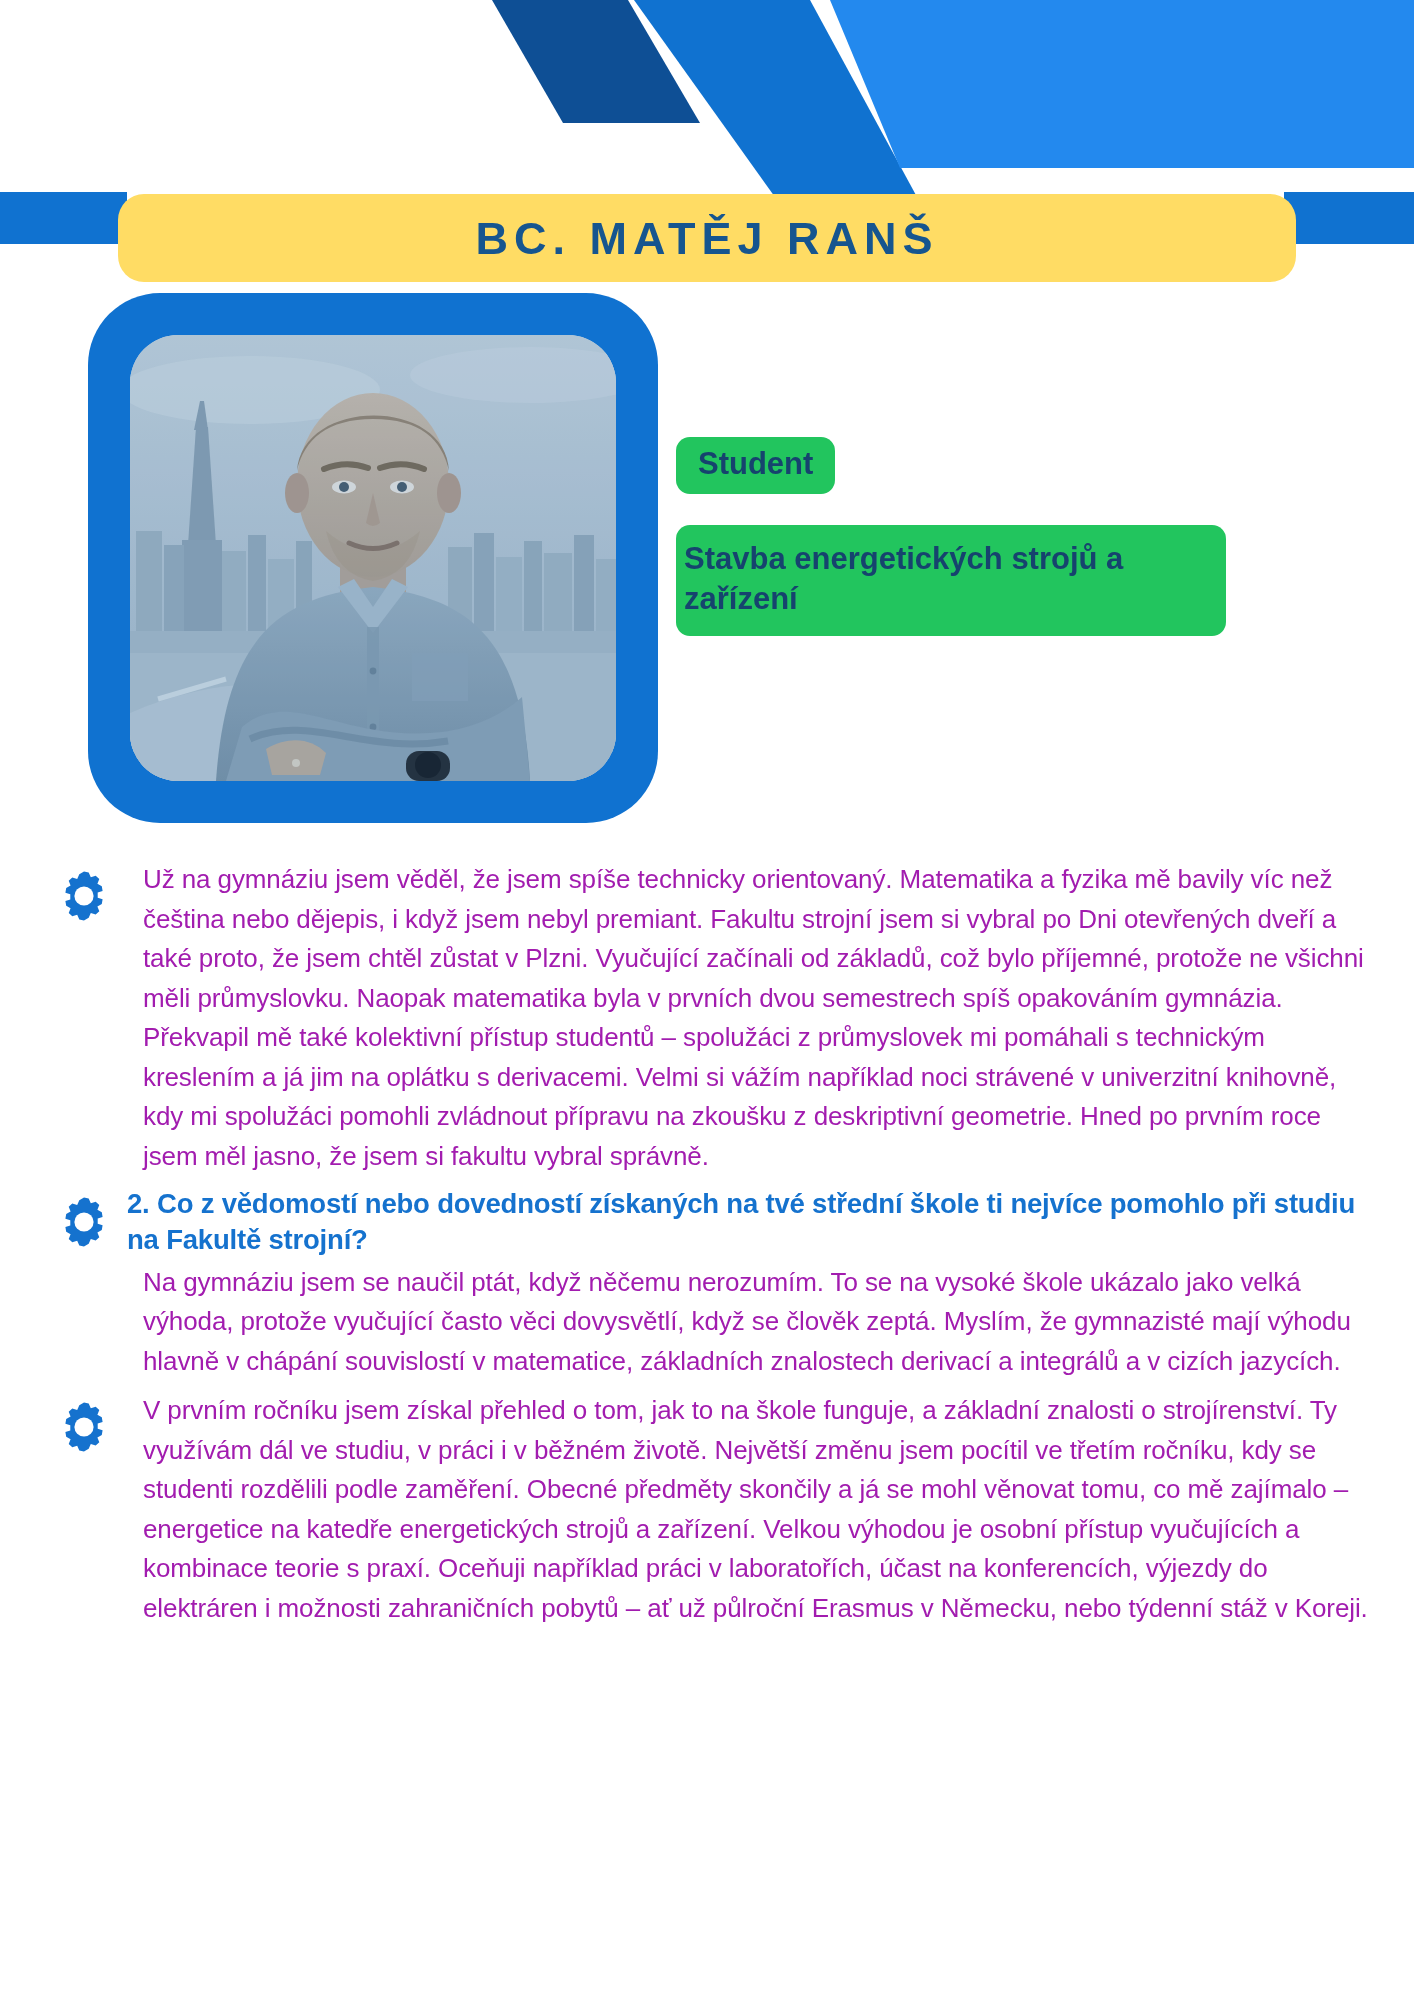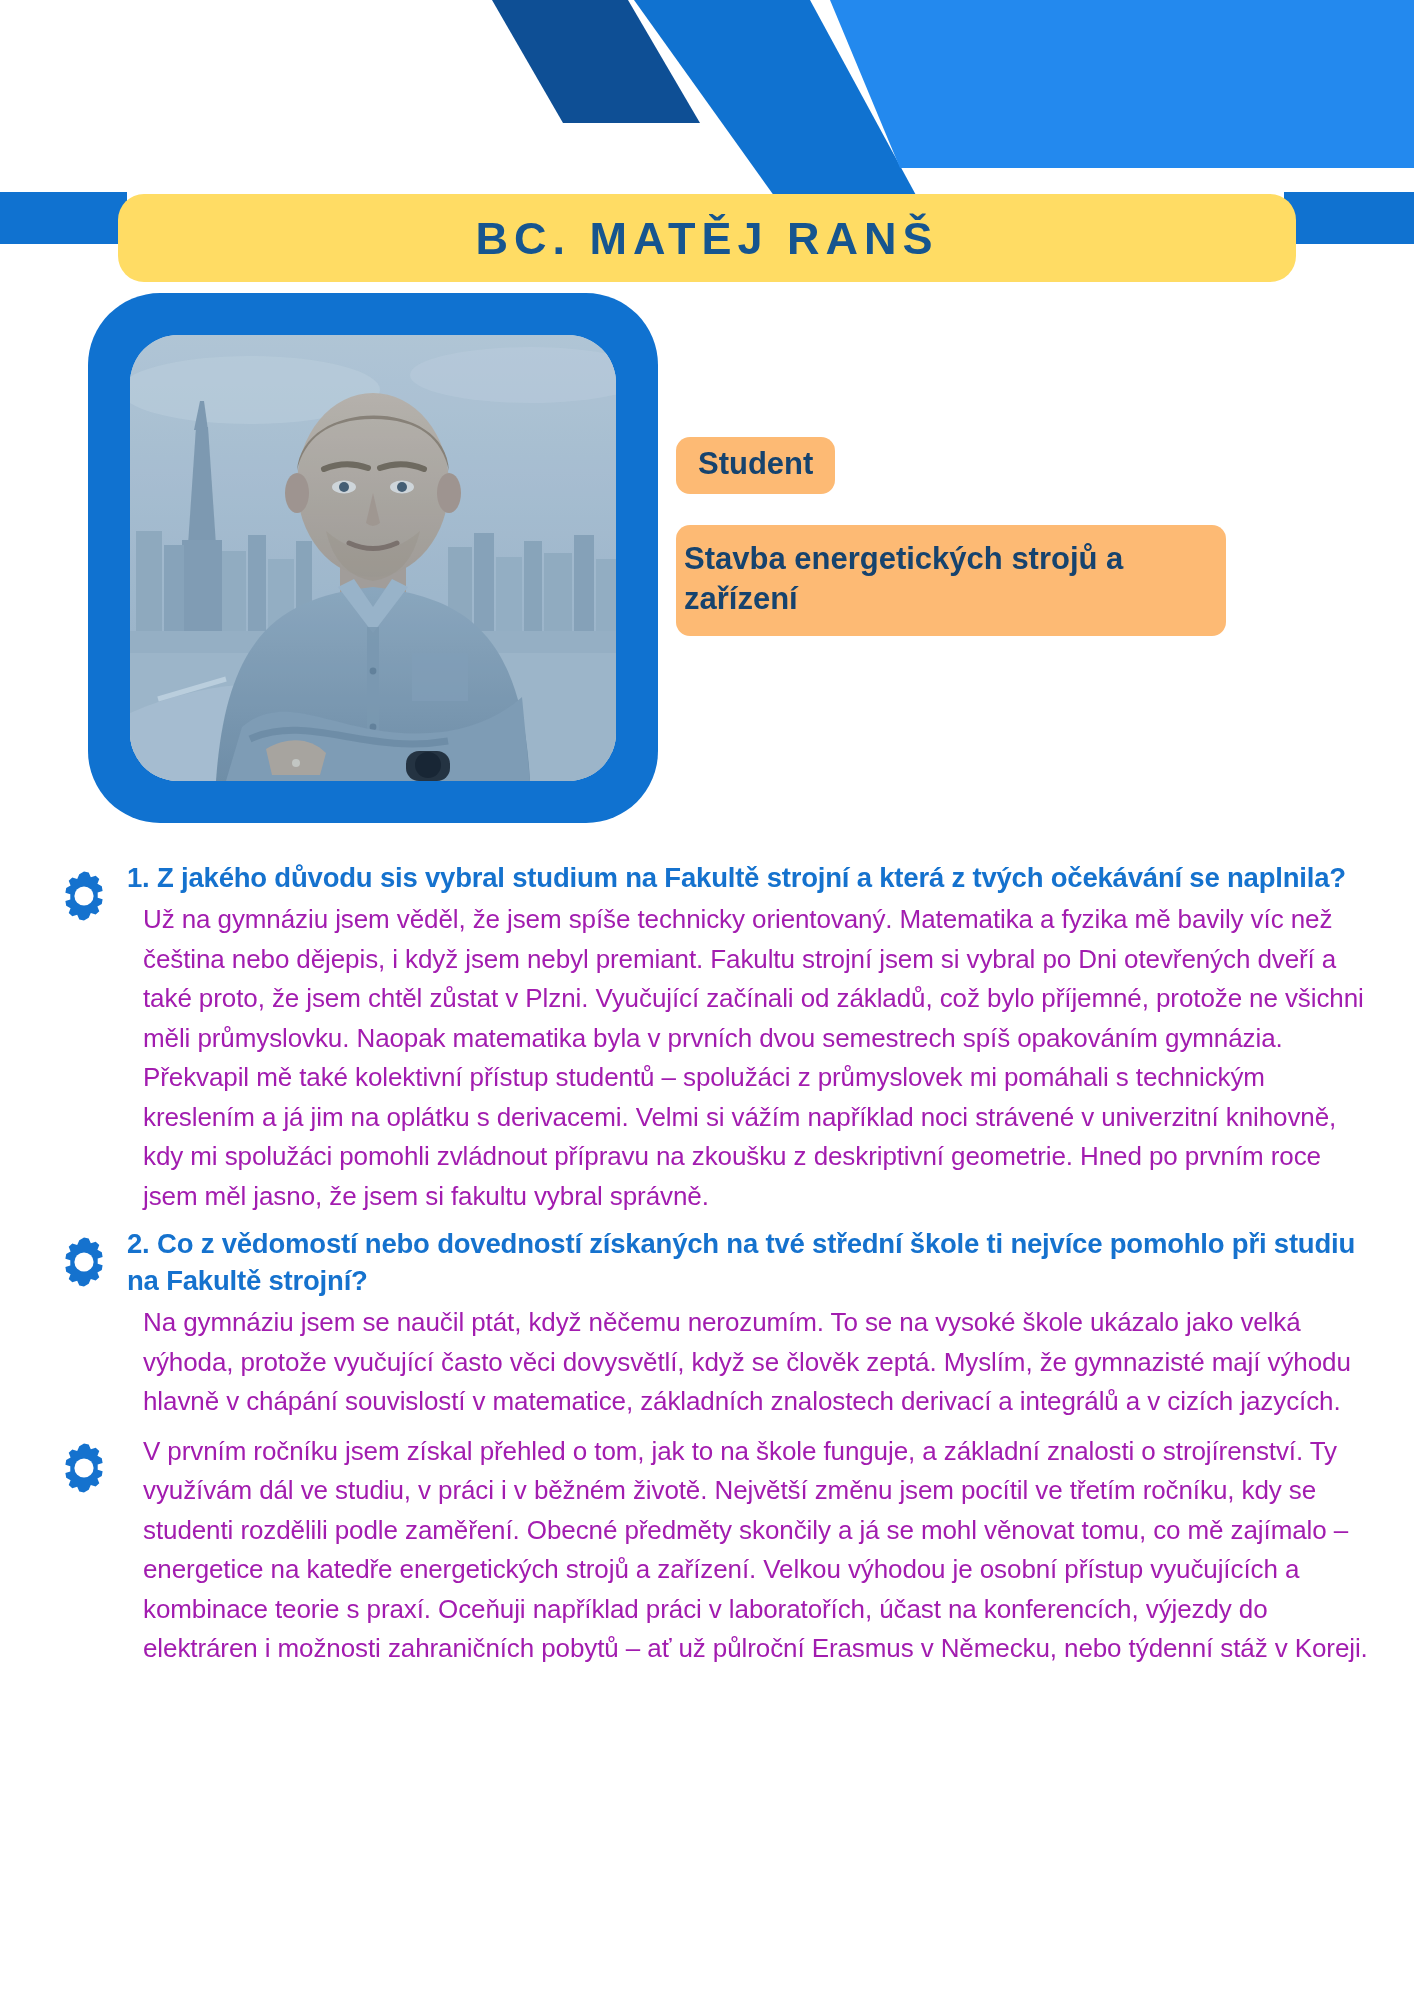--- a/index.html
+++ b/index.html
@@ -89,21 +89,21 @@
     height: 446px;
     border-radius: 48px;
     overflow: hidden;
     background: #b9cedd;
   }
   .photo-svg { display: block; }
 
   
   .badge {
     position: absolute;
-    background: #fdba74;
+    background: #22c55e;
     border-radius: 14px;
     color: #16436e;
     font-family: "Liberation Sans", sans-serif;
     font-weight: bold;
     z-index: 3;
     box-sizing: border-box;
   }
   .badge-role {
     left: 676px;
     top: 437px;
@@ -285,21 +285,20 @@
 
 <div class="content">
 
   <div class="qa-block">
     <span class="gear-icon">
       <svg width="56" height="56" viewBox="0 0 56 56">
         <path fill="#1572ce" d="M28 3.5l4.7 1.1 2.1 4.6 4.9-1.4 3.6 3.2-1.9 4.7 4.4 2.5.8 4.8-4.9 1.6v5.1l4.9 1.6-.8 4.8-4.4 2.5 1.9 4.7-3.6 3.2-4.9-1.4-2.1 4.6L28 52.5l-4.7-1.1-2.1-4.6-4.9 1.4-3.6-3.2 1.9-4.7-4.4-2.5-.8-4.8 4.9-1.6v-5.1l-4.9-1.6.8-4.8 4.4-2.5-1.9-4.7 3.6-3.2 4.9 1.4 2.1-4.6z"></path>
         <circle cx="28" cy="28" r="9.6" fill="#ffffff"></circle>
       </svg>
     </span>
-    <p class="question">1. Z jakého důvodu sis vybral studium na Fakultě strojní a která z tvých očekávání se naplnila?</p>
     <p class="answer">Už na gymnáziu jsem věděl, že jsem spíše technicky orientovaný. Matematika a fyzika mě bavily víc než čeština nebo dějepis, i když jsem nebyl premiant. Fakultu strojní jsem si vybral po Dni otevřených dveří a také proto, že jsem chtěl zůstat v Plzni. Vyučující začínali od základů, což bylo příjemné, protože ne všichni měli průmyslovku. Naopak matematika byla v prvních dvou semestrech spíš opakováním gymnázia. Překvapil mě také kolektivní přístup studentů – spolužáci z průmyslovek mi pomáhali s technickým kreslením a já jim na oplátku s derivacemi. Velmi si vážím například noci strávené v univerzitní knihovně, kdy mi spolužáci pomohli zvládnout přípravu na zkoušku z deskriptivní geometrie. Hned po prvním roce jsem měl jasno, že jsem si fakultu vybral správně.</p>
   </div>
 
   <div class="qa-block">
     <span class="gear-icon">
       <svg width="56" height="56" viewBox="0 0 56 56">
         <path fill="#1572ce" d="M28 3.5l4.7 1.1 2.1 4.6 4.9-1.4 3.6 3.2-1.9 4.7 4.4 2.5.8 4.8-4.9 1.6v5.1l4.9 1.6-.8 4.8-4.4 2.5 1.9 4.7-3.6 3.2-4.9-1.4-2.1 4.6L28 52.5l-4.7-1.1-2.1-4.6-4.9 1.4-3.6-3.2 1.9-4.7-4.4-2.5-.8-4.8 4.9-1.6v-5.1l-4.9-1.6.8-4.8 4.4-2.5-1.9-4.7 3.6-3.2 4.9 1.4 2.1-4.6z"></path>
         <circle cx="28" cy="28" r="9.6" fill="#ffffff"></circle>
       </svg>
     </span>

